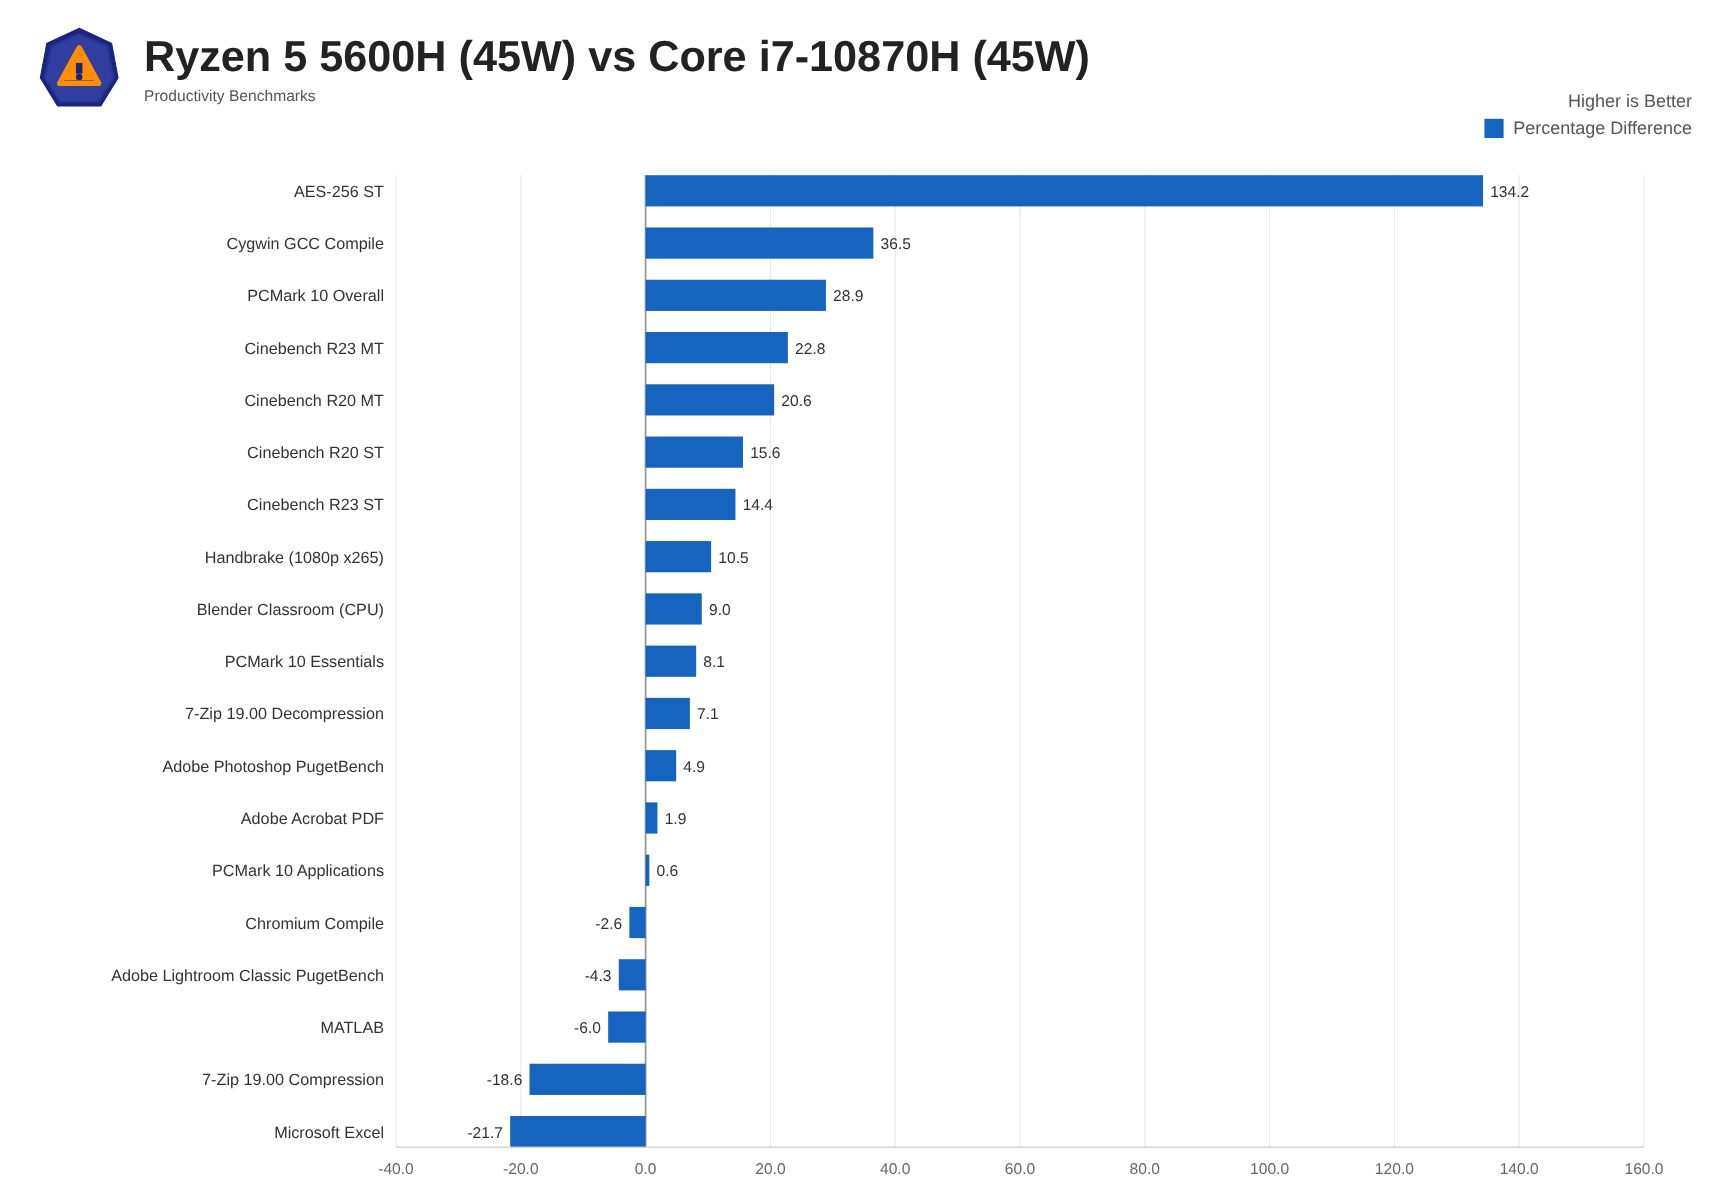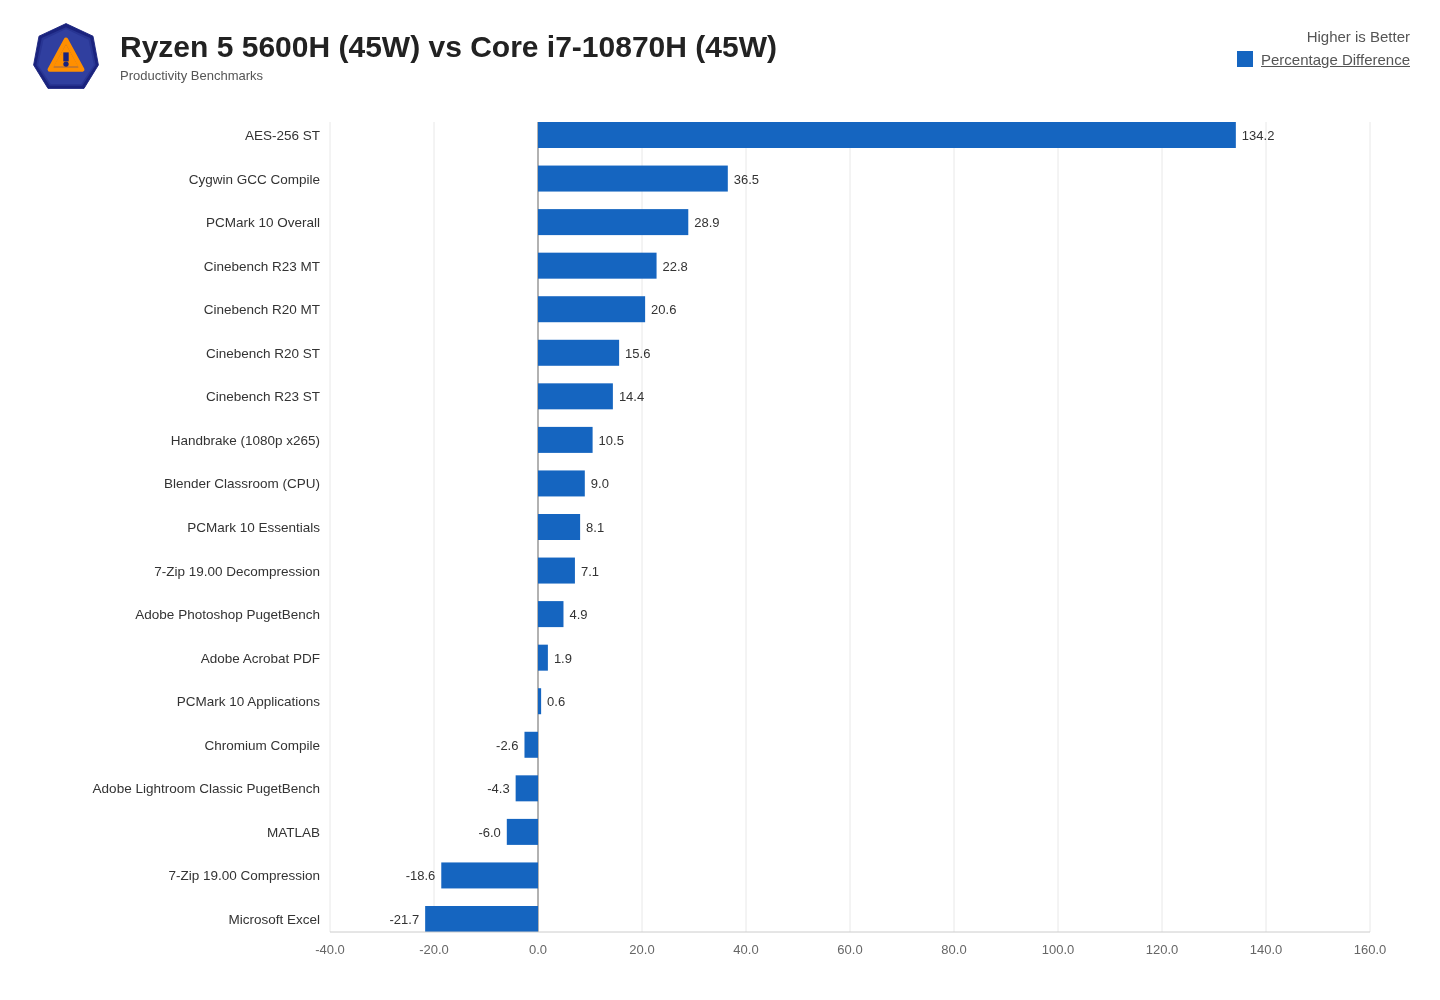--- a/index.html
+++ b/index.html
@@ -27,44 +27,44 @@
       display: flex;
       align-items: center;
       gap: 18px;
     }
     .logo {
       width: 72px;
       height: 72px;
     }
     .title-block {}
     .title-main {
-      font-size: 30px;
+      font-size: 36px;
       font-weight: 700;
       color: #222;
     }
     .title-sub {
       font-size: 13px;
       color: #555;
       margin-top: 4px;
     }
     .legend {
       text-align: right;
       font-size: 15px;
       color: #555;
       padding-top: 8px;
+      margin-top: 48px;
     }
     .legend-higher {
       margin-bottom: 6px;
     }
     .legend-item {
       display: flex;
       align-items: flex-start;
       justify-content: flex-end;
       gap: 8px;
-      text-decoration: underline;
     }
     .legend-box {
       width: 16px;
       height: 16px;
       background: #1565c0;
       display: inline-block;
     }
 
     
     .chart-area {

